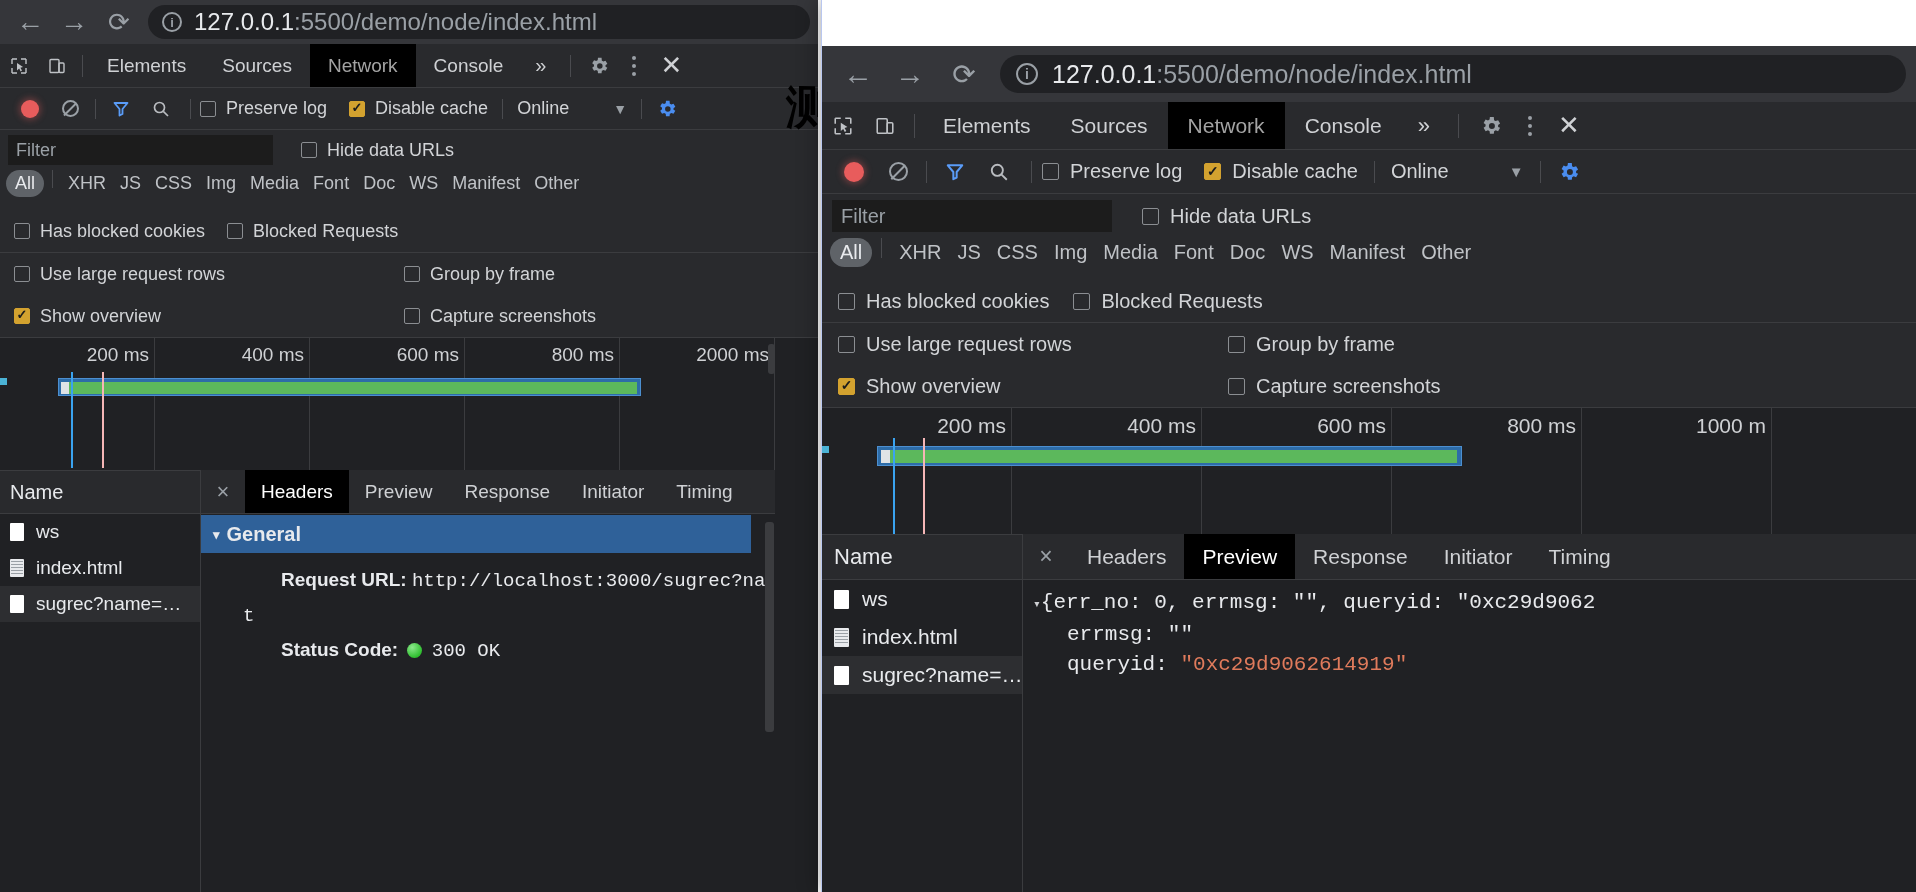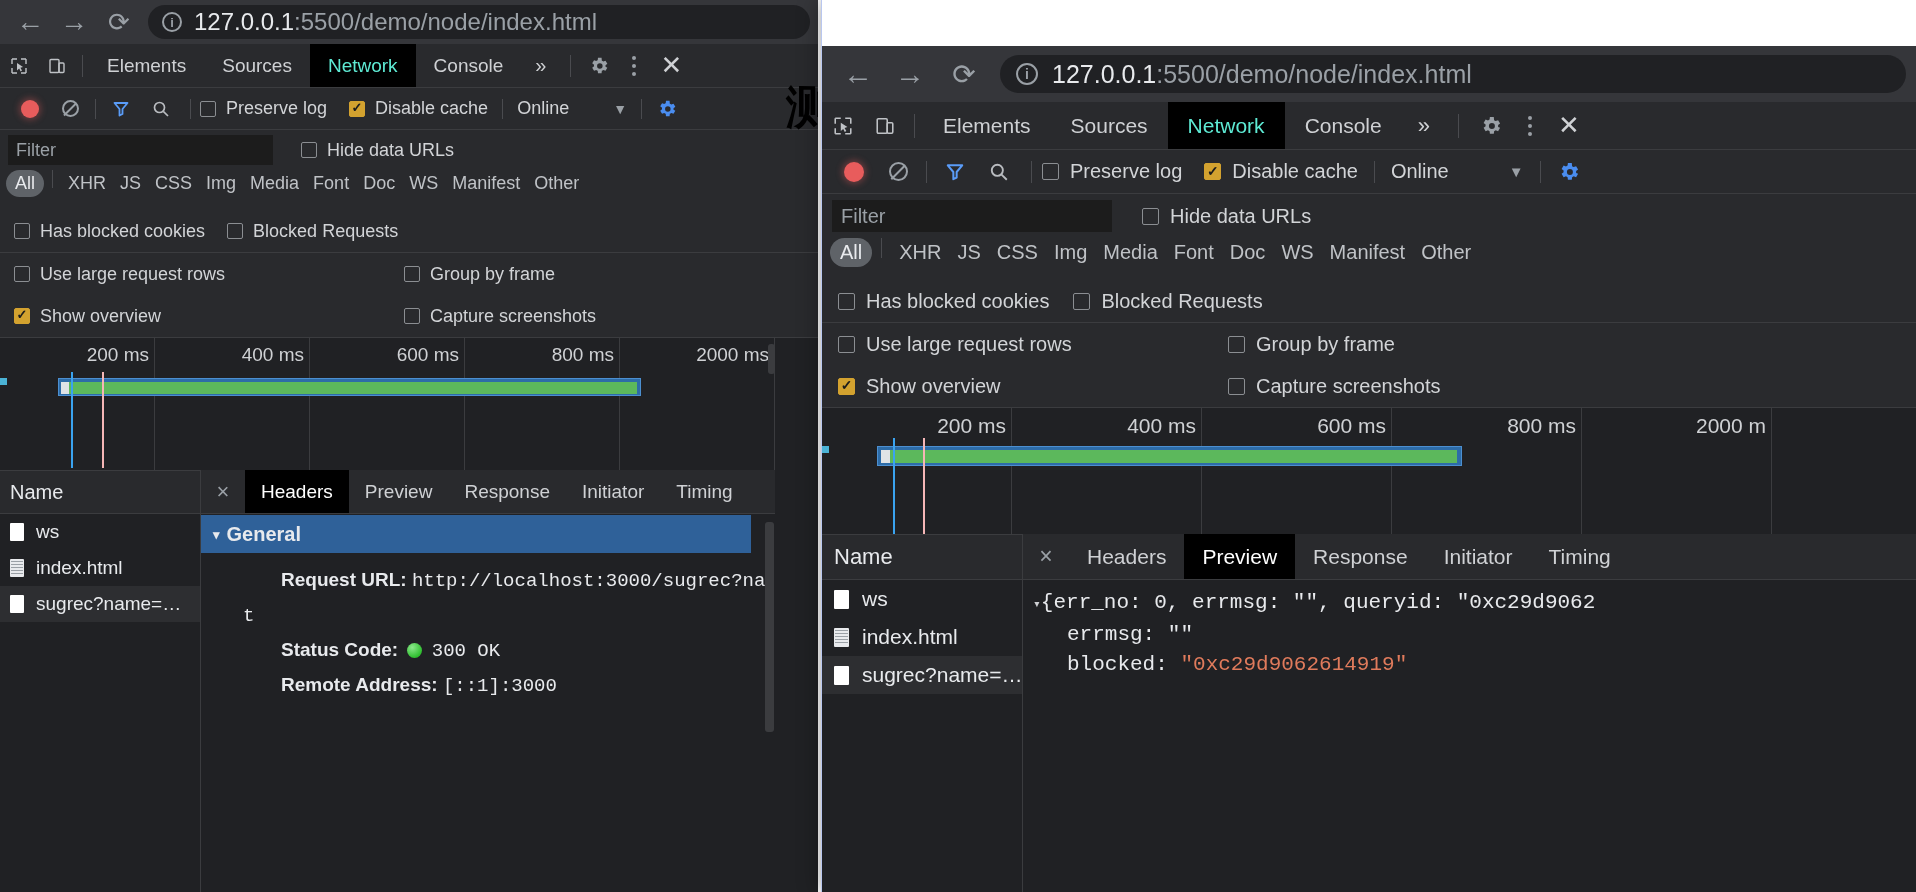--- a/index.html
+++ b/index.html
@@ -14,21 +14,21 @@
   .navbtn{ color:#9aa0a6; display:flex; align-items:center; justify-content:center; }
   .omnibox{ display:flex; align-items:center; background:#202124; border-radius:999px;
     height:100%; flex:1; }
   .omni-text{ color:#e8eaed; white-space:nowrap; overflow:hidden; }
   .omni-text .dim{ color:#9aa0a6; }
 
   .tabbar{ display:flex; align-items:center; background:#292a2d;
     border-bottom:1px solid #3b3c3f; }
   .tab{ color:#cfd1d4; white-space:nowrap; display:flex; align-items:center;
     justify-content:center; height:100%; }
-  .tab.active{ background:#000; color:#5eead4; }
+  .tab.active{ background:#000; color:#a3a3a3; }
   .vsep{ width:1px; background:#4a4b4f; }
 
   .toolbar2{ display:flex; align-items:center; background:#292a2d;
     border-bottom:1px solid #3b3c3f; color:#d2d4d7; white-space:nowrap; }
   .reccircle{ border-radius:50%; background:#e85c5c; box-shadow:0 0 6px 2px rgba(232,92,92,.35); }
   .clearicon{ border:2px solid #9aa0a6; border-radius:50%; position:relative; }
   .clearicon:after{ content:""; position:absolute; left:50%; top:-2px; width:2px;
     background:#9aa0a6; transform:translateX(-50%) rotate(45deg); }
 
   .cb{ border:1px solid #8b8e92; border-radius:2px; background:transparent;
@@ -309,24 +309,20 @@
         <span class="mono">http://localhost:3000/sugrec?na</span>
       </div>
       <div class="kv" style="font-size:19px;line-height:33px;">
         <span class="mono">t</span>
       </div>
       <div class="kv" style="font-size:19px;line-height:34px;">
         <b>Status Code:</b>
         <span class="greendot" style="width:15px;height:15px;margin:0 4px 0 4px;"></span>
         <span class="mono">300 OK</span>
       </div>
-      <div class="kv" style="font-size:19px;line-height:34px;">
-        <b>Remote Address:</b>
-        <span class="mono">[::1]:3000</span>
-      </div>
     </div>
     <div class="scrollthumb" style="left:765px;top:522px;width:9px;height:210px;"></div>
   </div>
 
   <div class="cjk" style="left:786px;top:84px;font-size:46px;font-weight:bold;line-height:1;">测</div>
   <div style="position:absolute;left:818px;top:0;width:4px;height:892px;background:#fff;"></div>
 
   <div class="win winshadow" style="left:822px;top:0;width:1094px;height:892px;background:#202124;">
 
     <div style="position:absolute;left:0;top:0;width:1094px;height:46px;background:#ffffff;"></div>
@@ -481,21 +477,21 @@
     <div class="overview" style="position:absolute;left:0;top:408px;width:1094px;height:126px;">
       <div class="ov-tick" style="left:0;width:190px;"></div>
       <div class="ov-tick" style="left:190px;width:190px;"></div>
       <div class="ov-tick" style="left:380px;width:190px;"></div>
       <div class="ov-tick" style="left:570px;width:190px;"></div>
       <div class="ov-tick" style="left:760px;width:190px;"></div>
       <span class="ov-ticklbl" style="left:0;width:184px;top:6px;font-size:21px;">200 ms</span>
       <span class="ov-ticklbl" style="left:190px;width:184px;top:6px;font-size:21px;">400 ms</span>
       <span class="ov-ticklbl" style="left:380px;width:184px;top:6px;font-size:21px;">600 ms</span>
       <span class="ov-ticklbl" style="left:570px;width:184px;top:6px;font-size:21px;">800 ms</span>
-      <span class="ov-ticklbl" style="left:760px;width:184px;top:6px;font-size:21px;">2000 m</span>
+      <span class="ov-ticklbl" style="left:760px;width:184px;top:6px;font-size:21px;">1000 m</span>
 
       <div class="ov-leftdot" style="left:0;top:38px;width:7px;height:7px;"></div>
       <div class="ov-bar-outer" style="left:55px;top:38px;width:585px;height:20px;">
         <div class="ov-bar-cap" style="left:3px;top:3px;width:9px;height:13px;"></div>
         <div class="ov-bar-inner" style="left:12px;top:3px;right:4px;height:13px;"></div>
       </div>
       <div class="ov-line-blue" style="left:71px;top:30px;height:96px;"></div>
       <div class="ov-line-red" style="left:101px;top:30px;height:96px;"></div>
     </div>
 
@@ -530,19 +526,19 @@
 
     <div class="jsonpane" style="position:absolute;left:201px;top:580px;width:893px;height:312px;padding:8px 0 0 10px;">
       <div class="jline" style="font-size:21px;line-height:30px;">
         <span class="jarrow" style="font-size:13px;">▾</span><span>{err_no: 0, errmsg: "", queryid: "0xc29d9062</span>
       </div>
       <div class="jline" style="font-size:21px;line-height:30px;padding-left:34px;">
         <span>errmsg:</span>
         <span>""</span>
       </div>
       <div class="jline" style="font-size:21px;line-height:30px;padding-left:34px;">
-        <span>blocked:</span>
+        <span>queryid:</span>
         <span class="jstr">"0xc29d9062614919"</span>
       </div>
     </div>
   </div>
 
 </div>
 
 </body></html>

